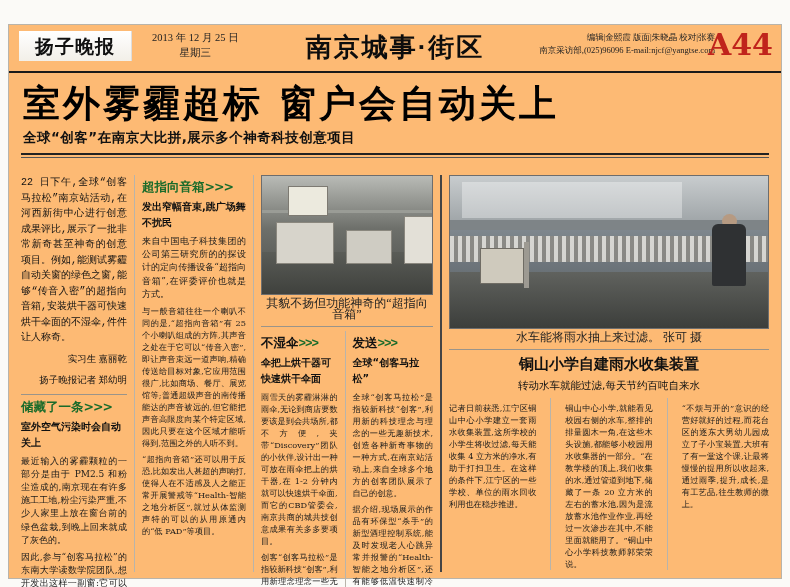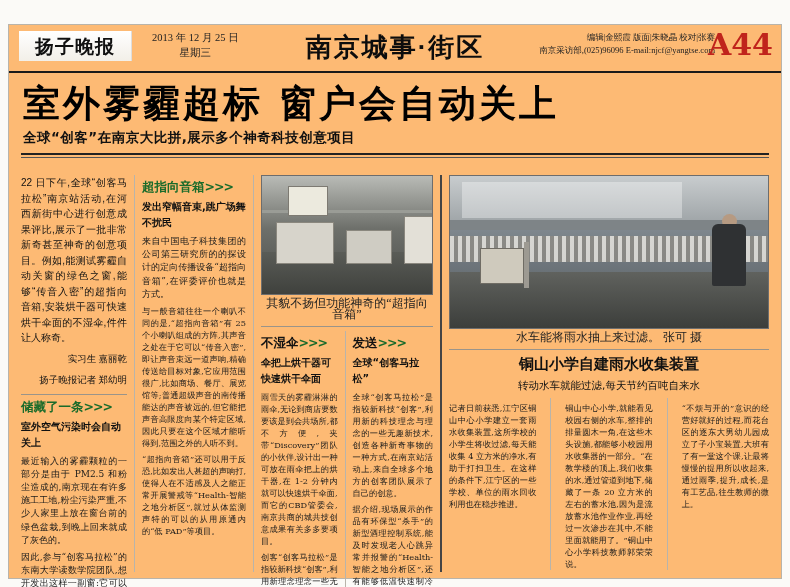--- a/index.html
+++ b/index.html
@@ -28,25 +28,25 @@
   .rule{margin:6px 12px 0 12px;border-top:2px solid #222;}
   .rule2{margin:2px 12px 0 12px;border-top:1px solid #555;}
 
   
   .body{position:absolute;left:12px;right:12px;top:150px;bottom:6px;}
   .colwrap{display:flex;height:100%;}
   .col{position:relative;}
   .vline{width:1px;background:#b9b4aa;margin:0 7px;}
 
   .lead{font-size:10px;line-height:15.5px;text-align:justify;color:#111;
-        font-family:Liberation Sans, sans-serif;}
+        font-family:Liberation Mono, monospace;}
   .byline{font-size:9.5px;line-height:15px;text-align:right;margin-top:6px;color:#111;}
 
   .secthead{font-family:"DejaVu Sans",sans-serif;font-weight:bold;font-size:12.5px;color:#1a6b2a;margin-top:4px;}
-  .secthead.blk{color:#111;}
+  .secthead.blk{color:#111;font-family:Liberation Mono, monospace;}
   .secthead .arrows{color:#1a6b2a;font-weight:bold;letter-spacing:-1px;}
   .subhead{font-family:"DejaVu Sans",sans-serif;font-weight:bold;font-size:10px;
            line-height:16px;color:#111;margin-top:3px;}
   .para{font-size:9px;line-height:13.2px;text-align:justify;color:#1a1a1a;margin-top:4px;
         font-family:"DejaVu Serif",serif;}
   .tiny{font-size:8.2px;line-height:12px;}
 
   .hr-thin{border-top:1px solid #9a948a;margin:6px 0 4px 0;}
 
   

